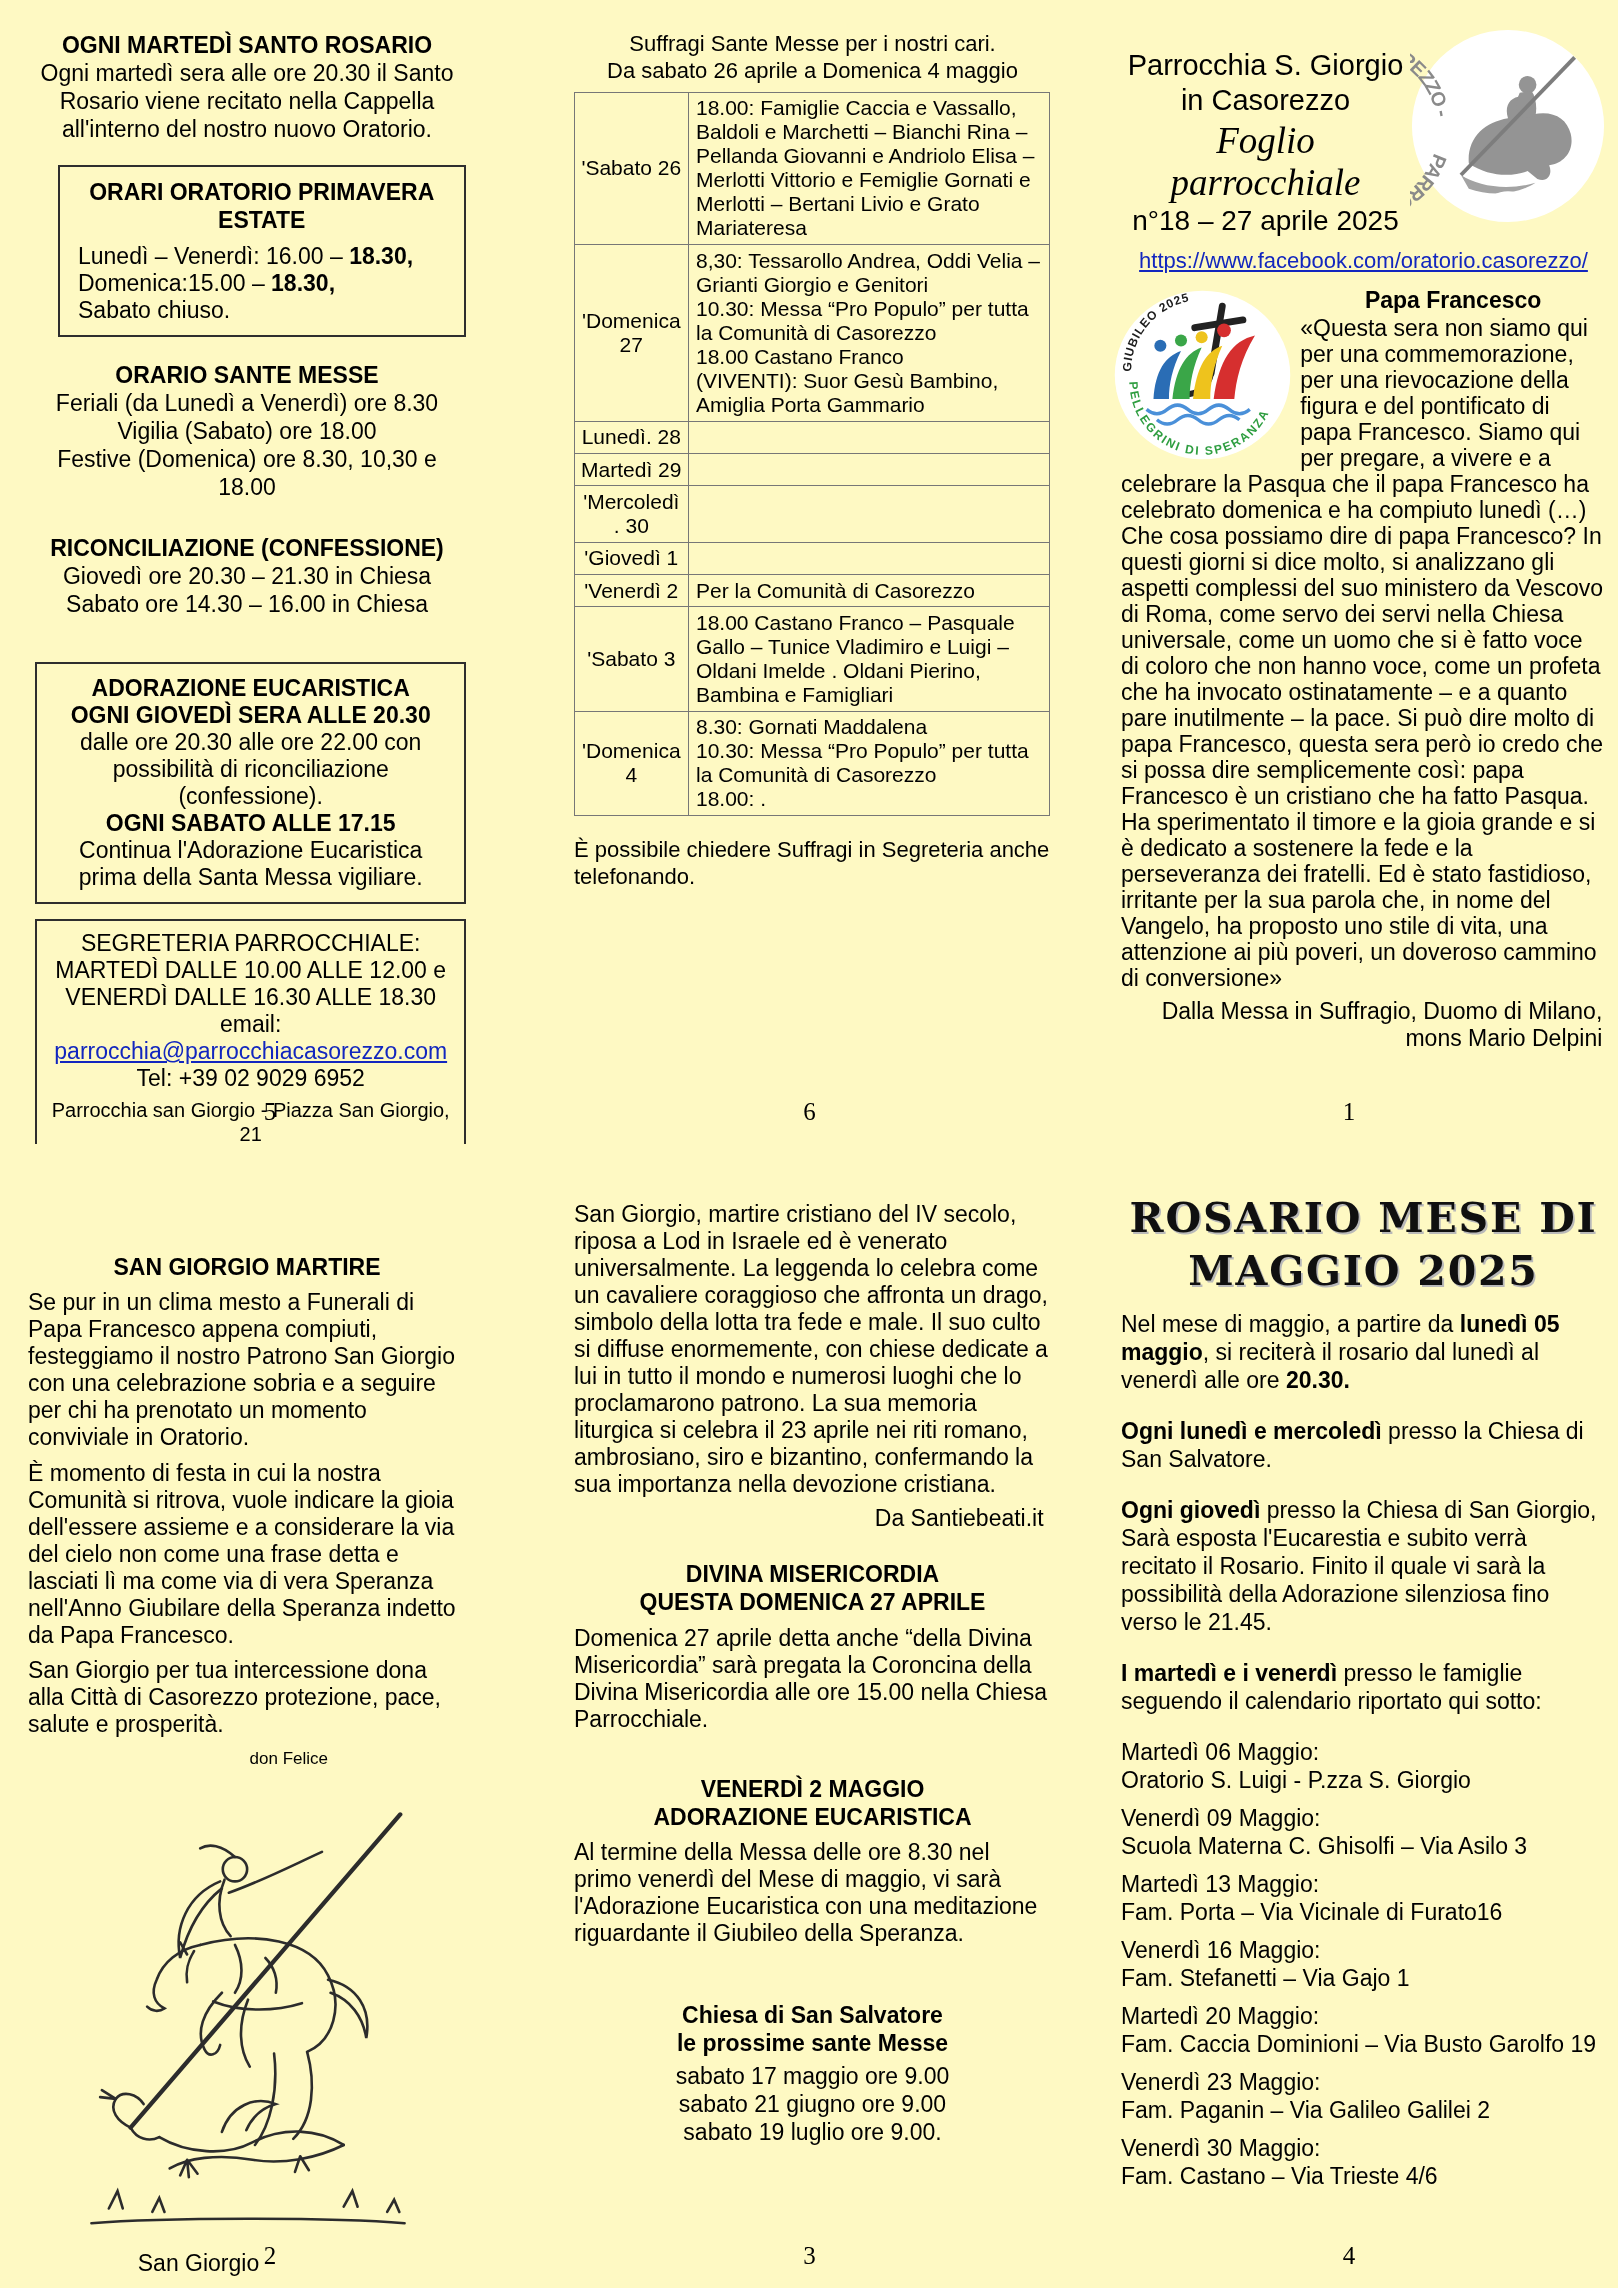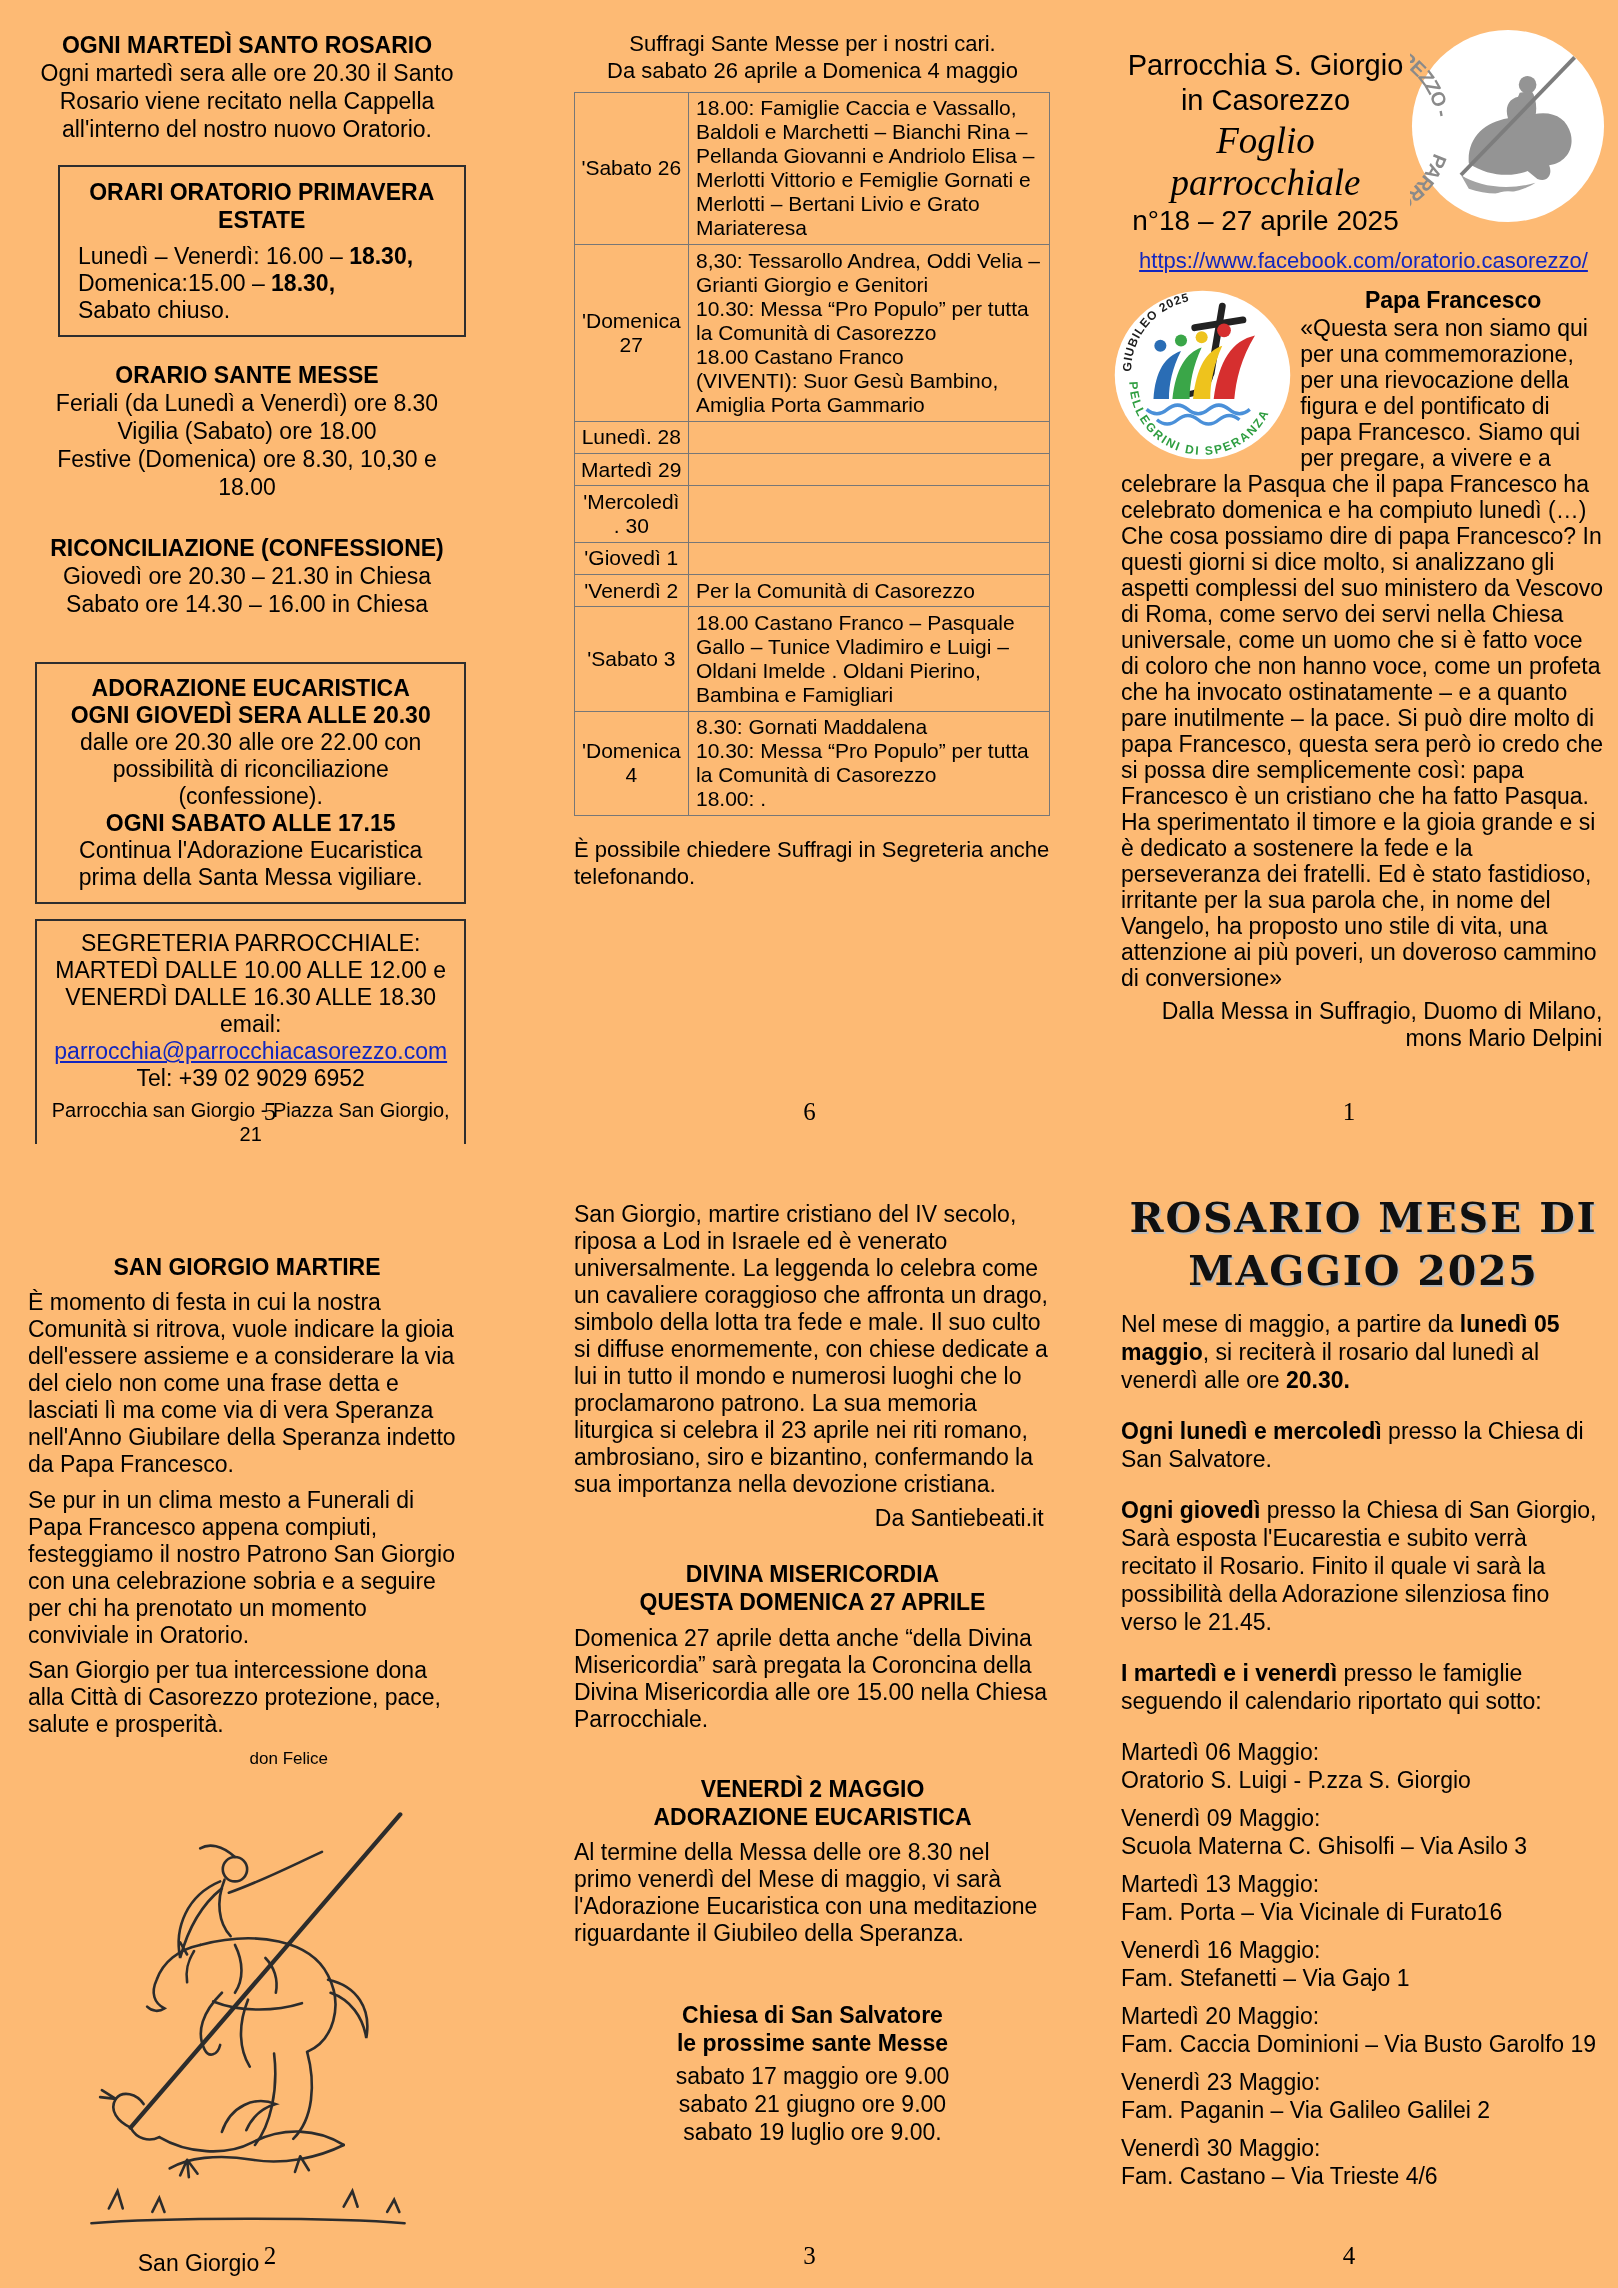--- a/index.html
+++ b/index.html
@@ -1,16 +1,16 @@
 <!DOCTYPE html>
 <html style="font-size:14.8px"><head>
 <meta charset="utf-8">
 <style>
   html,body{margin:0;padding:0;background:#9a9a9a;}
-  .sheet{position:relative;width:1619px;height:2289px;background:#fdba74;overflow:hidden;
+  .sheet{position:relative;width:1619px;height:2289px;background:#fef9c3;overflow:hidden;
          font-family:"Liberation Sans",sans-serif;color:#000;}
   .cell{position:absolute;box-sizing:border-box;overflow:hidden;}
   #cell5{left:0;top:0;width:540px;height:1144px;padding:31px 74px 0 28px;}
   #cell6{left:540px;top:0;width:539px;height:1144px;padding:29.5px 28px 0 34px;}
   #cell1{left:1079px;top:0;width:540px;height:1144px;padding:28px 13px 0 42px;}
   #cell2{left:0;top:1144px;width:540px;height:1144px;padding:109px 74px 0 28px;}
   #cell3{left:540px;top:1144px;width:539px;height:1144px;padding:57px 28px 0 34px;}
   #cell4{left:1079px;top:1144px;width:540px;height:1144px;padding:48px 13px 0 42px;}
   .pgnum{position:absolute;bottom:18.5px;left:0;width:100%;text-align:center;
          font-family:"Liberation Serif",serif;font-size:25px;}
@@ -240,22 +240,22 @@
       <p class="papa-h">Papa Francesco</p>
       <span>«Questa sera non siamo qui per una commemorazione, per una rievocazione della figura e del pontificato di papa Francesco. Siamo qui per pregare, a vivere e a celebrare la Pasqua che il papa Francesco ha celebrato domenica e ha compiuto lunedì (…)<br>Che cosa possiamo dire di papa Francesco? In questi giorni si dice molto, si analizzano gli aspetti complessi del suo ministero da Vescovo di Roma, come servo dei servi nella Chiesa universale, come un uomo che si è fatto voce di coloro che non hanno voce, come un profeta che ha invocato ostinatamente – e a quanto pare inutilmente – la pace. Si può dire molto di papa Francesco, questa sera però io credo che si possa dire semplicemente così: papa Francesco è un cristiano che ha fatto Pasqua. Ha sperimentato il timore e la gioia grande e si è dedicato a sostenere la fede e la perseveranza dei fratelli. Ed è stato fastidioso, irritante per la sua parola che, in nome del Vangelo, ha proposto uno stile di vita, una attenzione ai più poveri, un doveroso cammino di conversione»</span>
       <div class="attrib">Dalla Messa in Suffragio, Duomo di Milano,<br>mons Mario Delpini</div>
     </div>
 
     <div class="pgnum">1</div>
   </div>
 
   <div class="cell" id="cell2">
     <div class="h-c">SAN GIORGIO MARTIRE</div>
+    <p class="p-l">Se pur in un clima mesto a Funerali di Papa Francesco appena compiuti, festeggiamo il nostro Patrono San Giorgio con una celebrazione sobria e a seguire per chi ha prenotato un momento conviviale in Oratorio.</p>
     <p class="p-l">È momento di festa in cui la nostra Comunità si ritrova, vuole indicare la gioia dell'essere assieme e a considerare la via del cielo non come una frase detta e lasciati lì ma come via di vera Speranza nell'Anno Giubilare della Speranza indetto da Papa Francesco.</p>
-    <p class="p-l">Se pur in un clima mesto a Funerali di Papa Francesco appena compiuti, festeggiamo il nostro Patrono San Giorgio con una celebrazione sobria e a seguire per chi ha prenotato un momento conviviale in Oratorio.</p>
     <p class="p-l">San Giorgio per tua intercessione dona alla Città di Casorezzo protezione, pace, salute e prosperità.</p>
     <div class="sig">don Felice</div>
 
     <svg class="sgdraw" viewBox="0 0 440 530" width="388" height="461" stroke="#2c2c2c" stroke-width="3" fill="none" stroke-linecap="round">
       <path d="M395,35 L85,395" stroke-width="5"></path>
       <circle cx="205" cy="98" r="14"></circle>
       <path d="M205,84 C190,70 175,68 165,74"></path>
       <path d="M193,110 C183,135 186,160 200,175"></path>
       <path d="M198,125 C235,112 268,95 305,78"></path>
       <path d="M188,112 C150,128 135,165 142,200 C150,170 165,140 190,120"></path>

